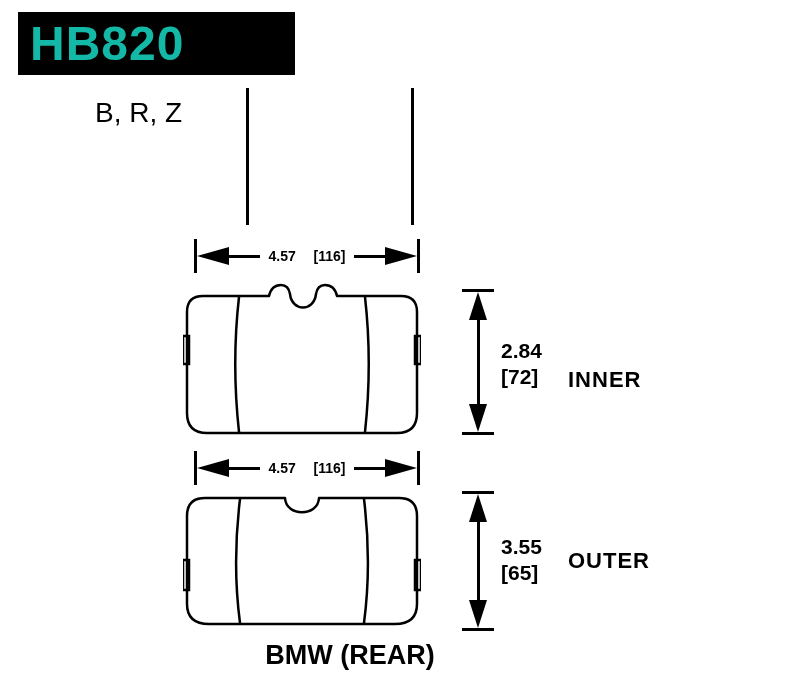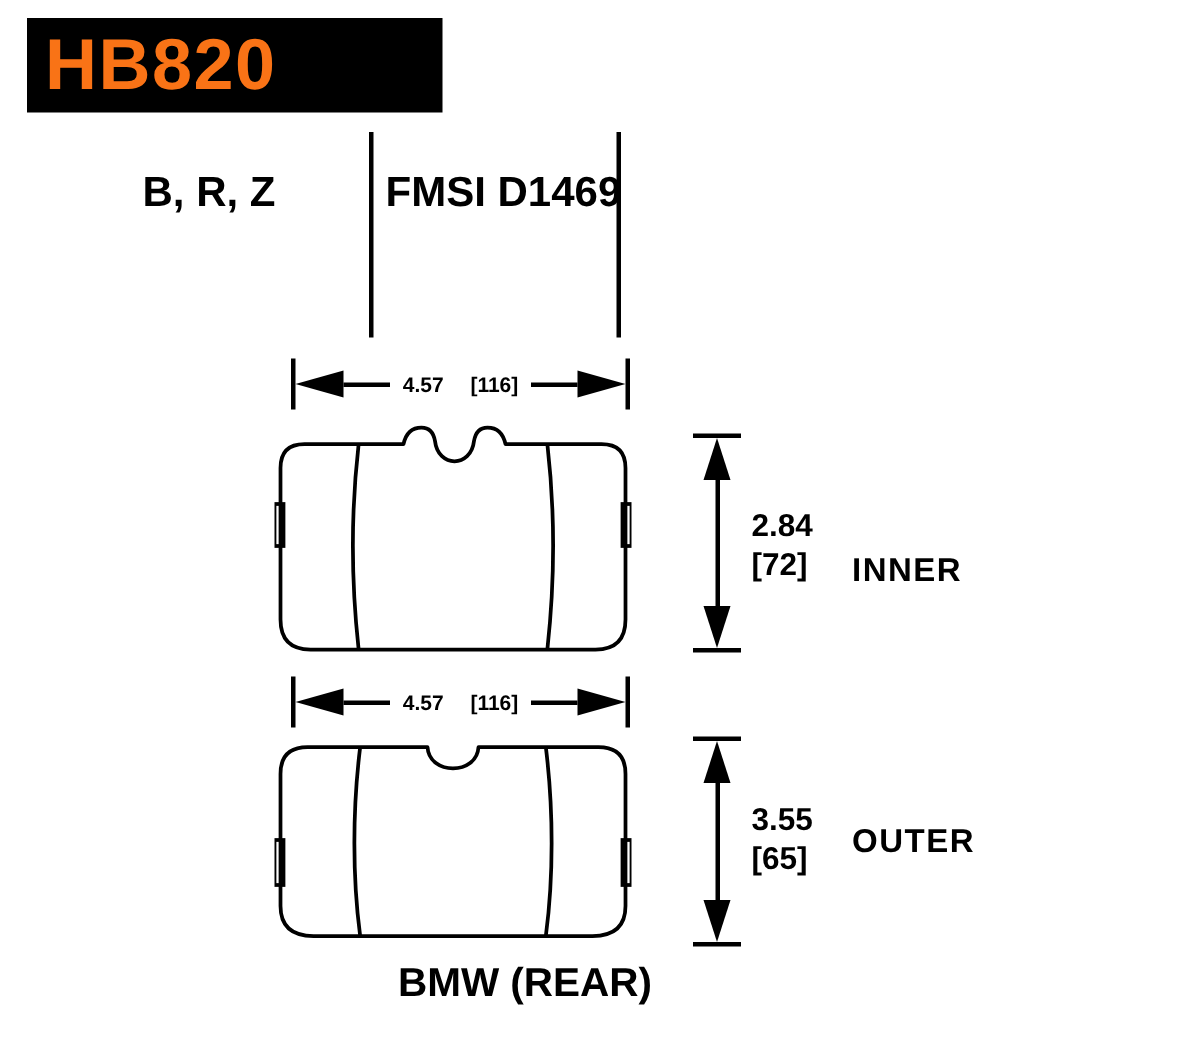--- a/index.html
+++ b/index.html
@@ -2,26 +2,26 @@
 <html><head>
 <meta charset="utf-8">
 <style>
   * { margin:0; padding:0; box-sizing:border-box; }
   html,body { background:#fff; }
   body { font-family:"Liberation Sans", sans-serif; color:#000; }
   .sheet { position:relative; width:800px; height:692px; background:#fff; overflow:hidden; }
   .abs { position:absolute; }
 
   
-  .part-box { left:18px; top:12px; width:277px; height:63px; background:#000; color:#f97316;
+  .part-box { left:18px; top:12px; width:277px; height:63px; background:#000; color:#14b8a6;
               display:flex; align-items:center; }
   .part-box span { font-size:48px; font-weight:900; padding-left:12px; letter-spacing:1px; }
 
   
-  .spec-text { font-size:28px; font-weight:bold; white-space:nowrap;margin-top:15px; }
+  .spec-text { font-size:28px; font-weight:normal; white-space:nowrap; }
   .vdivider { width:3px; background:#000; top:88px; height:137px; }
 
   
   .hdim { display:flex; align-items:center; height:34px; }
   .hdim .tick { position:absolute; top:0; width:3px; height:34px; background:#000; }
   .hdim .tick-l { left:0; }
   .hdim .tick-r { right:0; }
   .arrow-l { width:0; height:0; border-top:9px solid transparent; border-bottom:9px solid transparent;
              border-right:32px solid #000; margin-left:3px; flex:0 0 auto; }
   .arrow-r { width:0; height:0; border-top:9px solid transparent; border-bottom:9px solid transparent;
@@ -55,21 +55,20 @@
 <body>
 
 <div class="sheet">
 
   <div class="abs part-box">
     <span>HB820</span>
   </div>
 
   <div class="abs spec-text" style="left:95px; top:97px;">B, R, Z</div>
   <div class="abs vdivider" style="left:246px;"></div>
-  <div class="abs spec-text" style="left:257px; top:97px;">FMSI D1469</div>
   <div class="abs vdivider" style="left:411px;"></div>
 
   <div class="abs hdim" style="left:194px; top:239px; width:226px;">
     <div class="tick tick-l"></div>
     <div class="arrow-l"></div>
     <div class="hline"></div>
     <span class="dim-label">4.57 [116]</span>
     <div class="hline"></div>
     <div class="arrow-r"></div>
     <div class="tick tick-r"></div>

